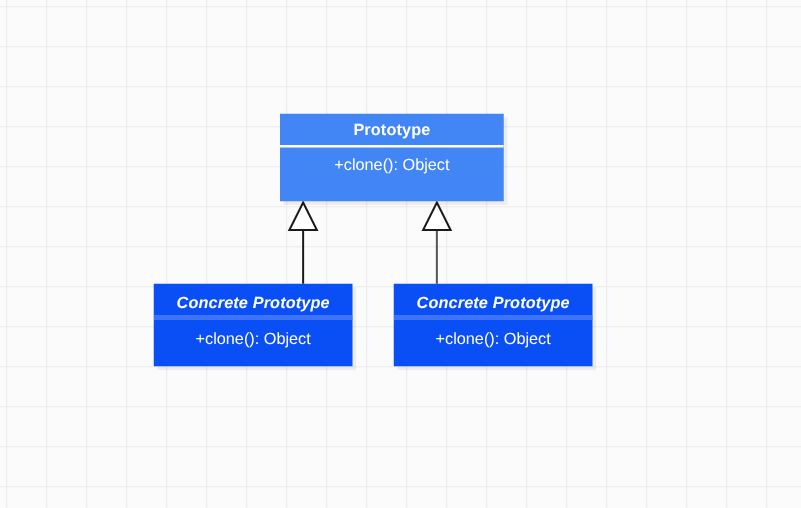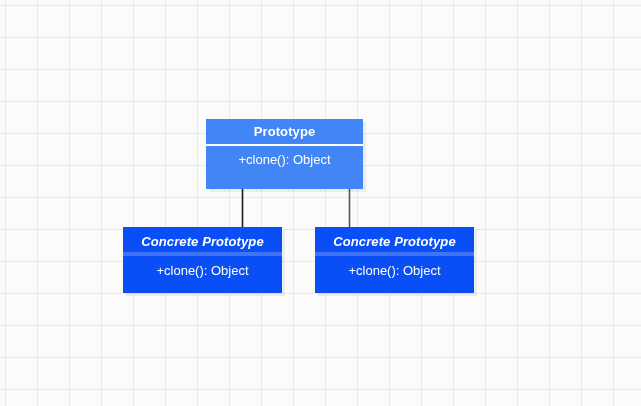--- a/index.html
+++ b/index.html
@@ -61,26 +61,25 @@
     box-sizing: border-box;
     width: 100%;
     color: #ffffff;
     text-align: center;
     white-space: nowrap;
     overflow: hidden;
   }
 
   
   .uml-class.base {
-    left: 206px;
+    left: 224px;
     top: 91px;
-    width: 157px;
+    width: 179px;
     height: 70px;
     background-color: #4285f4;
-    margin-top: 28px;
   }
   .uml-class.base .class-name {
     height: 25px;
     line-height: 25px;
     font-size: 13px;
     padding: 0 6px;
   }
   .uml-class.base .divider {
     height: 2px;
     background-color: #ffffff;

